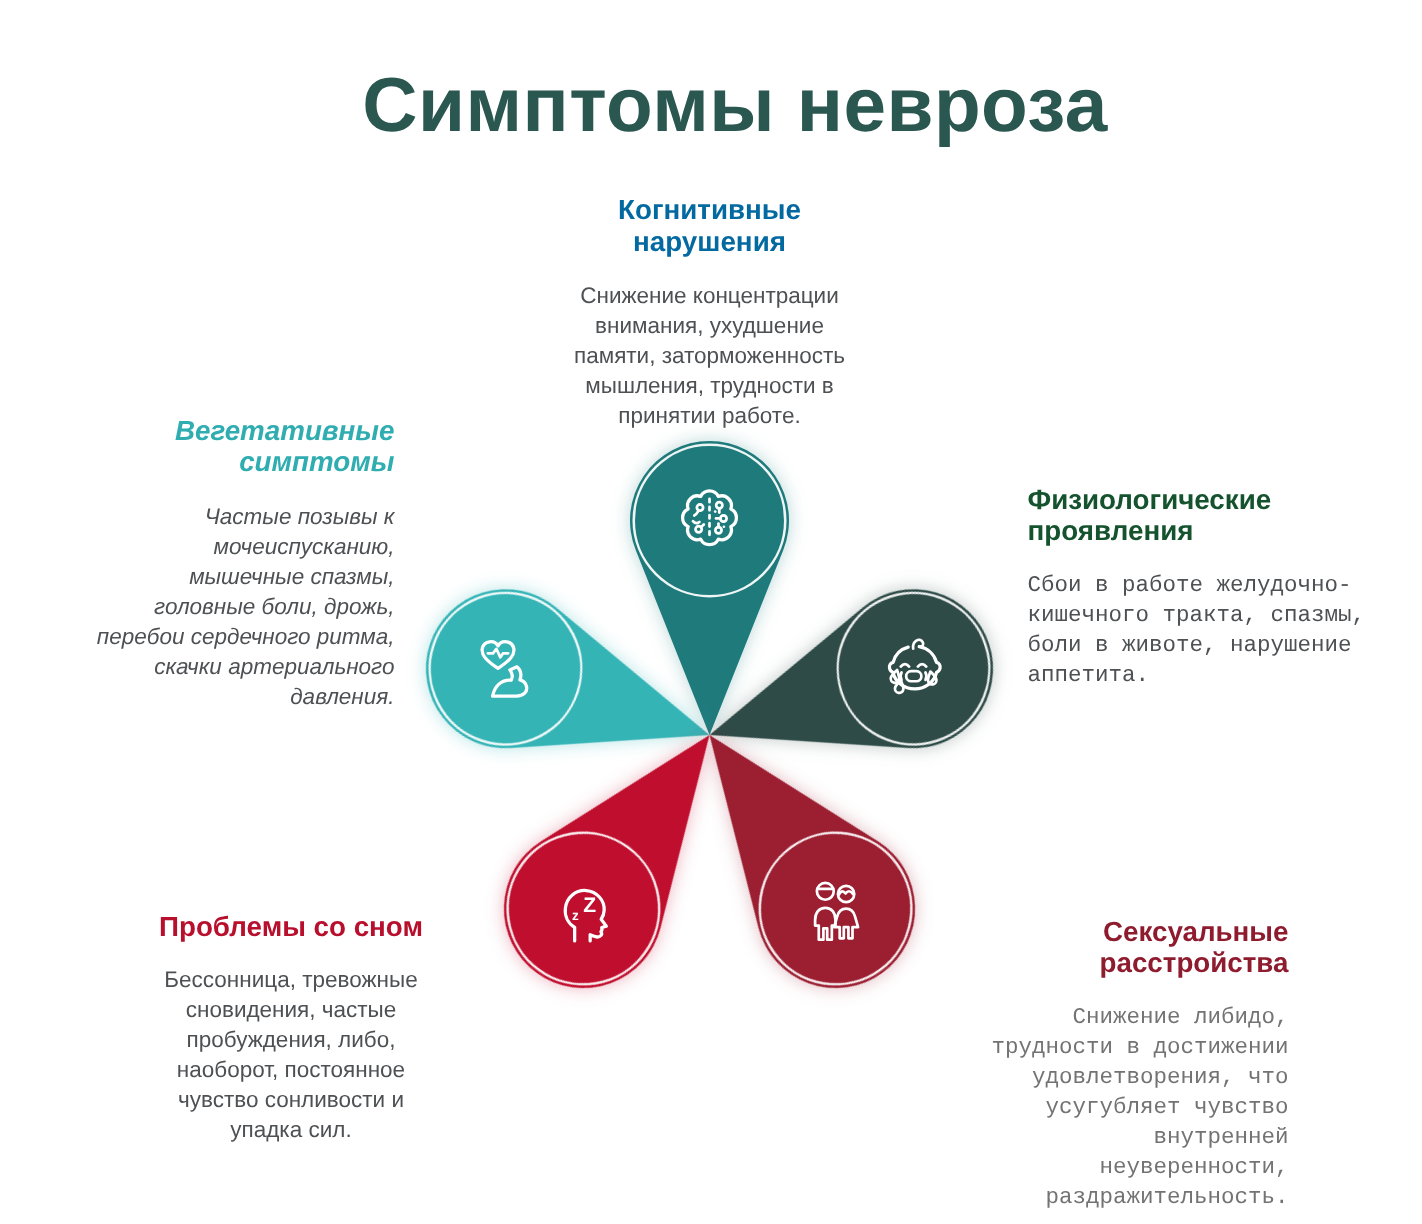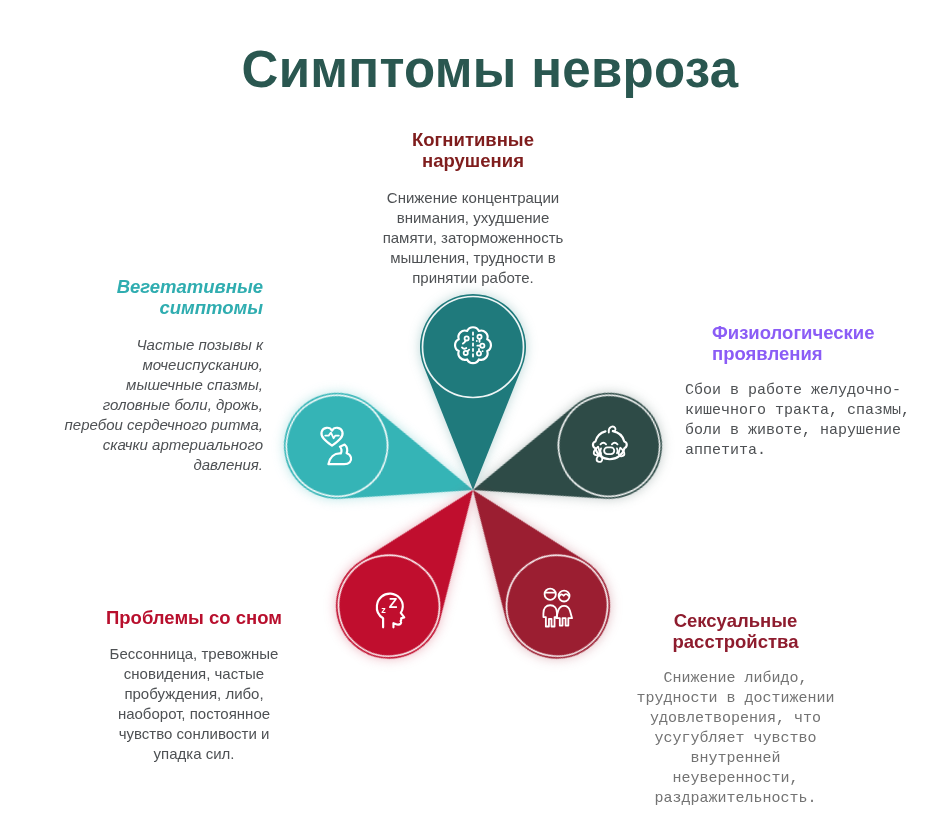--- a/index.html
+++ b/index.html
@@ -11,21 +11,21 @@
     position:absolute;left:16px;top:40px;width:100%;margin:0;
     text-align:center;font-size:51px;font-weight:700;letter-spacing:.3px;
   }
   .tb{position:absolute;}
   .tb h2{margin:0 0 16px;font-size:18.5px;font-weight:700;line-height:1.16;white-space:pre-line;}
   .tb p{margin:0;font-size:15px;line-height:1.33;white-space:pre-line;}
   .tb-cognitive{left:353px;top:129px;width:240px;text-align:center;}
   .tb-vegetative{left:48px;top:276px;width:215px;text-align:right;font-style:italic;}
   .tb-physiological{left:685px;top:322px;width:245px;text-align:left;}
   .tb-sleep{left:78px;top:607px;width:232px;text-align:center;}
-  .tb-sexual{left:628px;top:610px;width:215px;text-align:center;}
+  .tb-sexual{left:644px;top:610px;width:215px;text-align:right;}
   .flower{position:absolute;left:263px;top:280px;width:420px;height:420px;}
   .petal path{stroke:none;}
   .ring{fill:none;stroke:rgba(255,255,255,.92);stroke-width:1.7;}
   .pet-cognitive{filter:drop-shadow(0 0 6px rgba(31,122,124,.30));}
   .pet-vegetative{filter:drop-shadow(0 0 6px rgba(53,180,182,.35));}
   .pet-physiological{filter:drop-shadow(0 0 6px rgba(46,75,71,.30));}
   .pet-sleep{filter:drop-shadow(0 0 6px rgba(192,14,46,.30));}
   .pet-sexual{filter:drop-shadow(0 0 6px rgba(155,30,49,.30));}
   .icon{position:absolute;width:58px;height:58px;}
   .icon .st{fill:none;stroke:#ffffff;stroke-width:2.4;stroke-linecap:round;stroke-linejoin:round;}
@@ -40,21 +40,21 @@
   .i-couple{left:528px;top:577px;}
 </style>
 </head>
 <body>
 
 <div class="canvas">
 
   <h1 class="title" style="color: rgb(42, 87, 80);">Симптомы невроза</h1>
 
   <section class="tb tb-cognitive">
-    <h2 style="color: #7f1d1d;">Когнитивные
+    <h2 style="color: #0369a1;">Когнитивные
 нарушения</h2>
     <p style="color: rgb(78, 81, 84);">Снижение концентрации
 внимания, ухудшение
 памяти, заторможенность
 мышления, трудности в
 принятии работе.</p>
   </section>
 
   <section class="tb tb-vegetative">
     <h2 style="color: rgb(47, 173, 176);">Вегетативные
@@ -62,21 +62,21 @@
     <p style="color: rgb(78, 81, 84);">Частые позывы к
 мочеиспусканию,
 мышечные спазмы,
 головные боли, дрожь,
 перебои сердечного ритма,
 скачки артериального
 давления.</p>
   </section>
 
   <section class="tb tb-physiological">
-    <h2 style="color: #8b5cf6; margin-left: 27px;">Физиологические
+    <h2 style="color: #14532d;">Физиологические
 проявления</h2>
     <p style="color: rgb(78, 81, 84); font-family: Liberation Mono, monospace;">Сбои в работе желудочно-
 кишечного тракта, спазмы,
 боли в животе, нарушение
 аппетита.</p>
   </section>
 
   <section class="tb tb-sleep">
     <h2 style="color: rgb(184, 15, 45);">Проблемы со сном</h2>
     <p style="color: rgb(78, 81, 84);">Бессонница, тревожные

